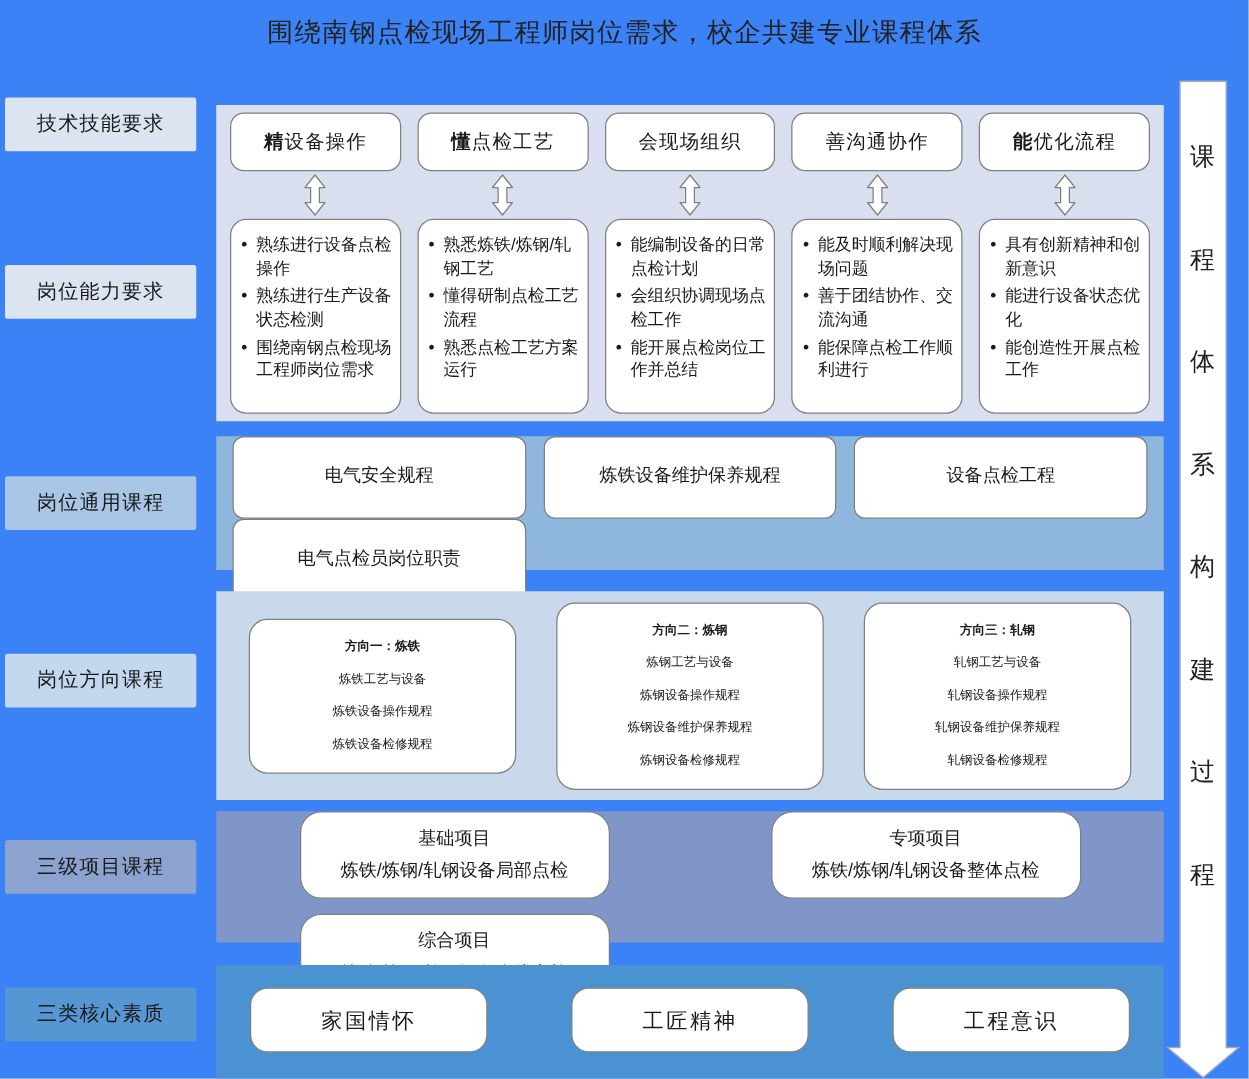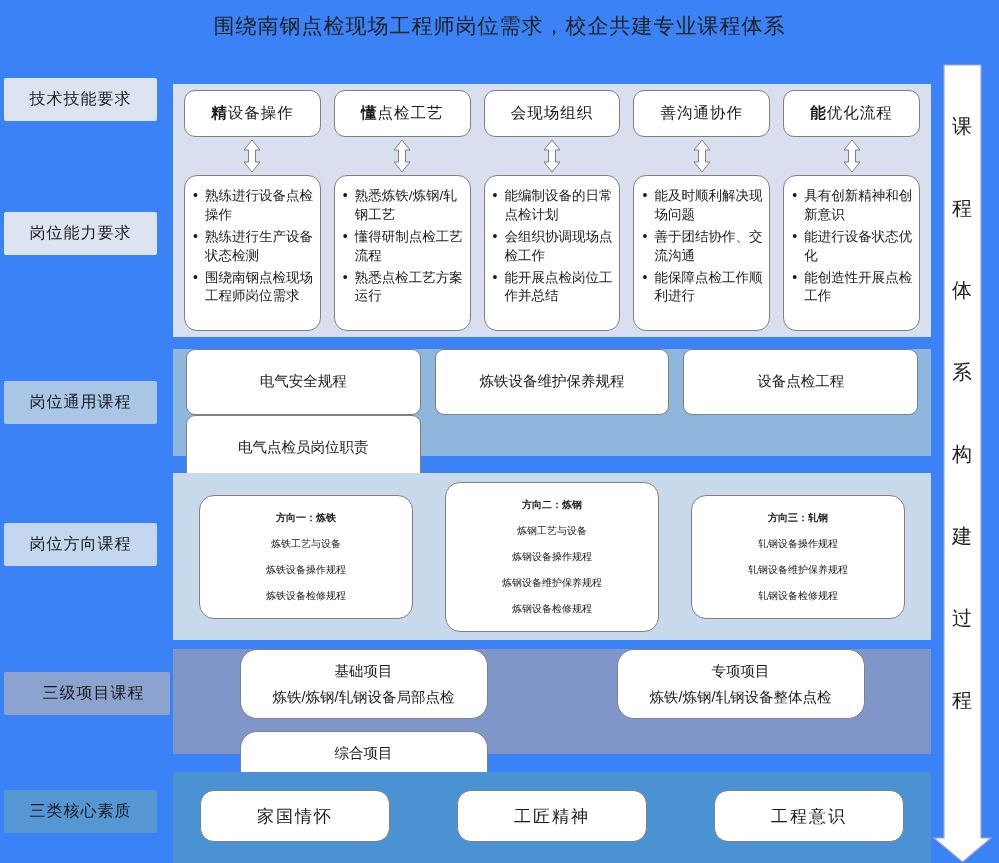--- a/index.html
+++ b/index.html
@@ -14,21 +14,21 @@
   
   .side-label{
     position:absolute;left:4px;width:153px;height:43px;
     display:flex;align-items:center;justify-content:center;
     font-size:16px;letter-spacing:1px;border-radius:2px;
   }
   .sl1{top:78px;background:#dce4f2;}
   .sl2{top:212px;background:#dce4f2;}
   .sl3{top:381px;background:#a9c6e6;}
   .sl4{top:523px;background:#c3d7ee;font-family:Liberation Mono, monospace;}
-  .sl5{top:672px;background:#8ca2cf;padding-left:13px;}
+  .sl5{top:672px;background:#8ca2cf;}
   .sl6{top:790px;background:#5696d3;}
   
   .band{position:absolute;left:173px;width:758px;}
   .band1{top:84px;height:253px;background:#d9dfef;display:grid;grid-template-columns:repeat(5,1fr);column-gap:13px;padding:6px 11px;box-sizing:border-box;}
   .band2{top:349px;height:107px;background:#8fb6dd;display:grid;grid-template-columns:repeat(3,1fr);column-gap:14px;align-items:center;padding:0 13px;box-sizing:border-box;}
   .band3{top:473px;height:167px;background:#c9d9ec;display:grid;grid-template-columns:repeat(3,1fr);align-items:center;padding:0 10px;box-sizing:border-box;}
   .band4{top:649px;height:105px;background:#8095c8;display:grid;grid-template-columns:repeat(2,1fr);align-items:center;padding:0 8px;box-sizing:border-box;gap:12px;}
   .band5{top:772px;height:91px;background:#4b92d2;display:flex;justify-content:space-evenly;align-items:flex-start;gap:40px;}
   
   .wbox{background:#fff;border:1px solid #808080;box-sizing:border-box;}
@@ -159,20 +159,21 @@
     </div>
     <div class="wbox dir-box">
       <div class="dir-header">方向二：炼钢</div>
       <div>炼钢工艺与设备</div>
       <div>炼钢设备操作规程</div>
       <div>炼钢设备维护保养规程</div>
       <div>炼钢设备检修规程</div>
     </div>
     <div class="wbox dir-box">
       <div class="dir-header">方向三：轧钢</div>
+      <div>轧钢工艺与设备</div>
       <div>轧钢设备操作规程</div>
       <div>轧钢设备维护保养规程</div>
       <div>轧钢设备检修规程</div>
     </div>
   </div>
 
   <div class="band band4">
     <div class="wbox proj-box">
       <div>基础项目</div>
       <div>炼铁/炼钢/轧钢设备局部点检</div>

